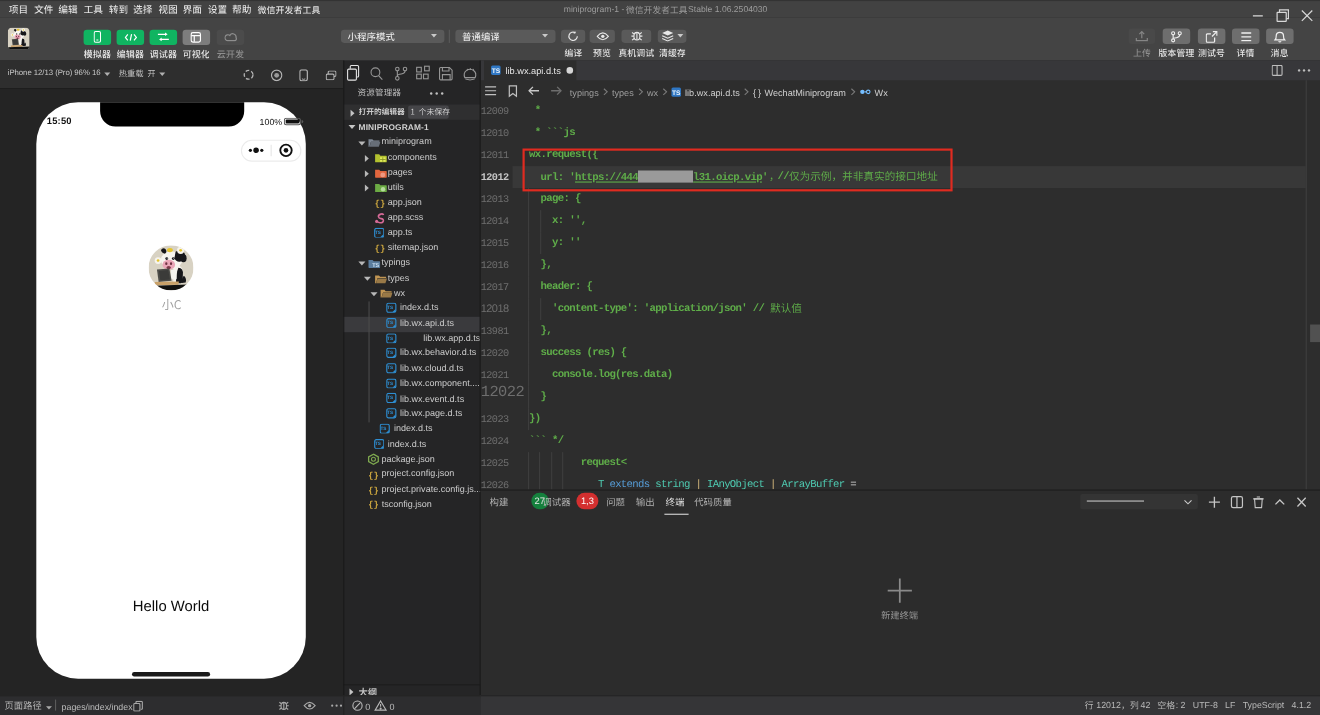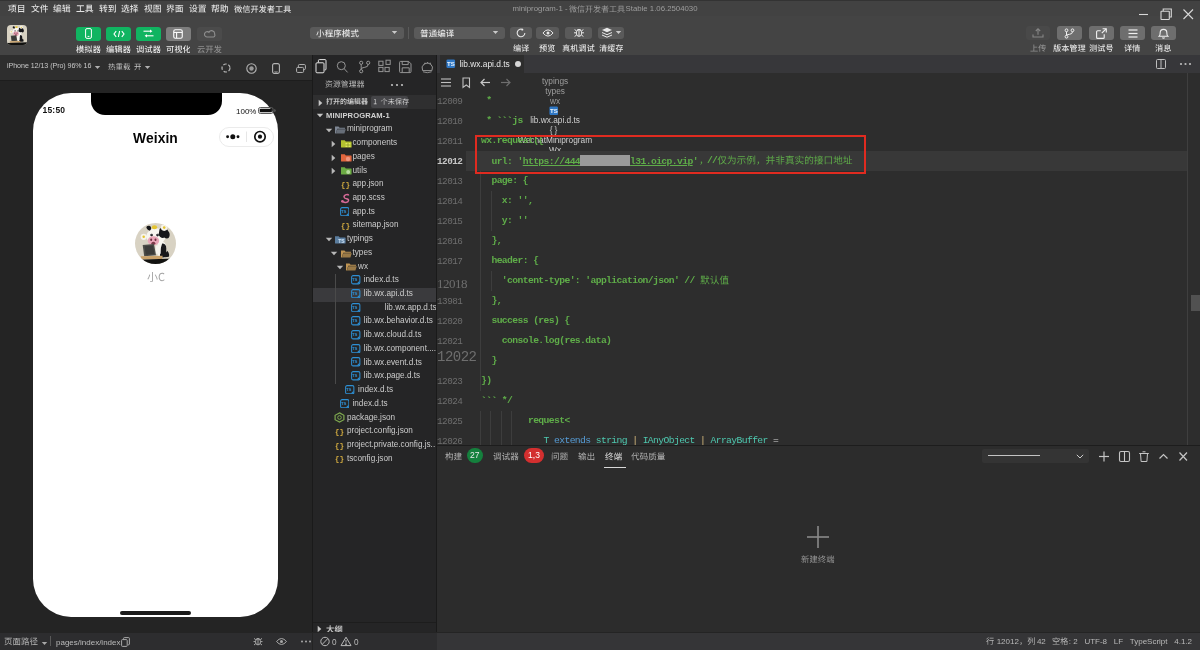--- a/index.html
+++ b/index.html
@@ -556,21 +556,20 @@
     </svg>
     <div class="abs" style="left:33px;top:93px;width:245px;height:524px;background:#ffffff;border-radius:38px;"></div>
     <div class="abs" style="left:91px;top:93px;width:131px;height:22px;background:#000;border-radius:0 0 14px 14px;"></div>
     <div class="abs" style="left:42.5px;top:105px;font-size:8.5px;font-weight:700;color:#111;letter-spacing:0.2px;">15:50</div>
     <div class="abs" style="left:236px;top:106.5px;font-size:8px;color:#111;">100%</div>
     <svg class="abs" width="19" height="7" viewBox="0 0 19 7" style="left:257.5px;top:107.2px;">
       <rect x="0.5" y="0.5" width="14.6" height="6" rx="1.8" fill="none" stroke="#5a5a5a" stroke-width="1"></rect>
       <rect x="1.7" y="1.7" width="12.2" height="3.6" rx="0.9" fill="#111"></rect>
       <path d="M16.2 2 A 1.5 1.5 0 0 1 16.2 5 Z" fill="#5a5a5a"></path>
     </svg>
-    <div class="abs" style="left:33px;top:131px;width:245px;text-align:center;font-size:13.8px;font-weight:700;color:#060606;letter-spacing:0.1px;">Weixin</div>
     <div class="abs" style="left:219px;top:127px;width:55px;height:19.5px;background:#fff;border:1px solid #ebebeb;border-radius:10px;"></div>
 <svg class="abs" width="55" height="19.5" viewBox="0 0 55 19.5" style="left:219px;top:127px;">
 <circle cx="8.6" cy="9.7" r="1.45" fill="#111"></circle>
       <circle cx="13.8" cy="9.7" r="2.5" fill="#111"></circle>
       <circle cx="19" cy="9.7" r="1.45" fill="#111"></circle>
 <line x1="27.5" y1="4.5" x2="27.5" y2="15" stroke="#e6e6e6" stroke-width="1"></line>
 <circle cx="41" cy="9.7" r="5.2" fill="none" stroke="#111" stroke-width="1.7"></circle>
       <circle cx="41" cy="9.7" r="2.1" fill="#111"></circle>
     </svg>
     <div class="abs" style="left:135px;top:223px;width:41px;height:41px;border-radius:50%;overflow:hidden;"><svg width="41" height="41" viewBox="0 0 40 40">
@@ -600,20 +599,21 @@
 <path d="M31.5 27 Q34 29.5 33 33 L29.5 33.5 Q29 29 31.5 27 Z" fill="#17171a"></path>
 <circle cx="28.5" cy="4.5" r="3.2" fill="#f7f4ec"></circle>
         <circle cx="28.5" cy="4.5" r="1.25" fill="#e4c42f"></circle>
 </svg></div>
     <div class="abs" style="left:146.5px;top:270px;">
       <svg class="ck " style="" width="18.0" height="13.2" viewBox="0 -1000 1638 1200" fill="#a2a2a2">
         <use href="#g100" x="0"></use>
         <use href="#g101" x="1000"></use>
       </svg>
     </div>
+    <div class="abs" style="left:33px;top:543px;width:245px;text-align:center;font-size:13.5px;color:#0a0a0a;">Hello World</div>
     <div class="abs" style="left:120px;top:610.5px;width:71px;height:4px;border-radius:2px;background:#1a1a1a;"></div>
     <div class="abs" style="left:312px;top:55px;width:125px;height:577px;background:#252526;"></div>
     <svg class="abs" width="125" height="20" viewBox="0 0 125 20" style="left:312px;top:57px;" fill="none" stroke="#969696" stroke-width="1">
 <g stroke="#e4e4e4">
         <rect x="4" y="5.8" width="8" height="10" rx="1"></rect>
         <path d="M6.4 5.4 V3.6 a1 1 0 0 1 1-1 H13 a1 1 0 0 1 1 1 V12 a1 1 0 0 1 -1 1 H12.6"></path>
       </g>
 <g>
         <circle cx="29.3" cy="8.7" r="4"></circle>
         <line x1="32.2" y1="11.7" x2="35.6" y2="15.4"></line>
@@ -926,21 +926,21 @@
 <path d="M23 1 H29.5 V10.5 L26.25 8 L23 10.5 Z"></path>
 <g stroke="#c8c8c8" stroke-width="1.2">
         <line x1="41" y1="5.5" x2="50" y2="5.5"></line>
         <path d="M44.5 2 L41 5.5 L44.5 9"></path>
       </g>
 <g stroke="#6e6e6e" stroke-width="1.2">
         <line x1="61" y1="5.5" x2="70" y2="5.5"></line>
         <path d="M66.5 2 L70 5.5 L66.5 9"></path>
       </g>
 </svg>
-    <div class="abs" style="left:518px;top:75.5px;height:16px;display:flex;align-items:center;font-size:8.3px;color:#9d9d9d;white-space:nowrap;flex-direction:column;">typings<svg width="5" height="7" viewBox="0 0 5 7" style="margin:0 3.5px;">
+    <div class="abs" style="left:518px;top:75.5px;height:16px;display:flex;align-items:center;font-size:8.3px;color:#9d9d9d;white-space:nowrap;">typings<svg width="5" height="7" viewBox="0 0 5 7" style="margin:0 3.5px;">
         <path d="M1 0.7 L4 3.5 L1 6.3" fill="none" stroke="#7a7a7a" stroke-width="1"></path>
       </svg>types<svg width="5" height="7" viewBox="0 0 5 7" style="margin:0 3.5px;">
         <path d="M1 0.7 L4 3.5 L1 6.3" fill="none" stroke="#7a7a7a" stroke-width="1"></path>
       </svg>wx<svg width="5" height="7" viewBox="0 0 5 7" style="margin:0 3.5px;">
         <path d="M1 0.7 L4 3.5 L1 6.3" fill="none" stroke="#7a7a7a" stroke-width="1"></path>
       </svg><span style="margin-right:3px;">
         <svg class="ic" width="9.5" height="9.5" viewBox="0 0 11 11">
           <rect x="0.5" y="0.5" width="10" height="10" rx="1.6" fill="#2f77c4"></rect>
           <text x="5.6" y="8.6" font-family="Liberation Sans" font-size="7" font-weight="bold" fill="#eaf3fb" text-anchor="middle">TS</text>
         </svg>
@@ -964,21 +964,21 @@
     <div class="abs" style="left:437px;top:175.5px;width:25px;text-align:right;font-family:'Liberation Mono',monospace;font-size:9.3px;letter-spacing:-0.5px;color:#6e6e6e;font-weight:400;">12013</div>
     <div class="abs" style="left:481.0px;top:175.2px;white-space:pre;font-family:'Liberation Mono',monospace;font-size:9.7px;letter-spacing:-0.6px;font-weight:700;color:#5fad49;">  page: {</div>
     <div class="abs" style="left:437px;top:195.5px;width:25px;text-align:right;font-family:'Liberation Mono',monospace;font-size:9.3px;letter-spacing:-0.5px;color:#6e6e6e;font-weight:400;">12014</div>
     <div class="abs" style="left:481.0px;top:195.2px;white-space:pre;font-family:'Liberation Mono',monospace;font-size:9.7px;letter-spacing:-0.6px;font-weight:700;color:#5fad49;">    x: '',</div>
     <div class="abs" style="left:437px;top:215.5px;width:25px;text-align:right;font-family:'Liberation Mono',monospace;font-size:9.3px;letter-spacing:-0.5px;color:#6e6e6e;font-weight:400;">12015</div>
     <div class="abs" style="left:481.0px;top:215.2px;white-space:pre;font-family:'Liberation Mono',monospace;font-size:9.7px;letter-spacing:-0.6px;font-weight:700;color:#5fad49;">    y: ''</div>
     <div class="abs" style="left:437px;top:235.5px;width:25px;text-align:right;font-family:'Liberation Mono',monospace;font-size:9.3px;letter-spacing:-0.5px;color:#6e6e6e;font-weight:400;">12016</div>
     <div class="abs" style="left:481.0px;top:235.2px;white-space:pre;font-family:'Liberation Mono',monospace;font-size:9.7px;letter-spacing:-0.6px;font-weight:700;color:#5fad49;">  },</div>
     <div class="abs" style="left:437px;top:255.5px;width:25px;text-align:right;font-family:'Liberation Mono',monospace;font-size:9.3px;letter-spacing:-0.5px;color:#6e6e6e;font-weight:400;">12017</div>
     <div class="abs" style="left:481.0px;top:255.2px;white-space:pre;font-family:'Liberation Mono',monospace;font-size:9.7px;letter-spacing:-0.6px;font-weight:700;color:#5fad49;">  header: {</div>
-    <div class="abs" style="left:437px;top:275.5px;width:25px;text-align:right;font-family:Liberation Serif, serif;font-size:13px;letter-spacing:-0.5px;color:#6e6e6e;font-weight:400;">12018</div>
+    <div class="abs" style="left:437px;top:275.5px;width:25px;text-align:right;font-family:Liberation Sans, sans-serif;font-size:10px;letter-spacing:-0.5px;color:#6e6e6e;font-weight:400;">12018</div>
     <div class="abs" style="left:437px;top:295.5px;width:25px;text-align:right;font-family:'Liberation Mono',monospace;font-size:9.3px;letter-spacing:-0.5px;color:#6e6e6e;font-weight:400;">13981</div>
     <div class="abs" style="left:481.0px;top:295.2px;white-space:pre;font-family:'Liberation Mono',monospace;font-size:9.7px;letter-spacing:-0.6px;font-weight:700;color:#5fad49;">  },</div>
     <div class="abs" style="left:437px;top:315.5px;width:25px;text-align:right;font-family:'Liberation Mono',monospace;font-size:9.3px;letter-spacing:-0.5px;color:#6e6e6e;font-weight:400;">12020</div>
     <div class="abs" style="left:481.0px;top:315.2px;white-space:pre;font-family:'Liberation Mono',monospace;font-size:9.7px;letter-spacing:-0.6px;font-weight:700;color:#5fad49;">  success (res) {</div>
     <div class="abs" style="left:437px;top:335.5px;width:25px;text-align:right;font-family:'Liberation Mono',monospace;font-size:9.3px;letter-spacing:-0.5px;color:#6e6e6e;font-weight:400;">12021</div>
     <div class="abs" style="left:481.0px;top:335.2px;white-space:pre;font-family:'Liberation Mono',monospace;font-size:9.7px;letter-spacing:-0.6px;font-weight:700;color:#5fad49;">    console.log(res.data)</div>
     <div class="abs" style="left:437px;top:349px;width:25px;text-align:right;font-family:'Liberation Mono',monospace;font-size:14px;letter-spacing:-0.5px;color:#6e6e6e;font-weight:400;">12022</div>
     <div class="abs" style="left:481.0px;top:355.2px;white-space:pre;font-family:'Liberation Mono',monospace;font-size:9.7px;letter-spacing:-0.6px;font-weight:700;color:#5fad49;">  }</div>
     <div class="abs" style="left:437px;top:375.5px;width:25px;text-align:right;font-family:'Liberation Mono',monospace;font-size:9.3px;letter-spacing:-0.5px;color:#6e6e6e;font-weight:400;">12023</div>
     <div class="abs" style="left:481.0px;top:375.2px;white-space:pre;font-family:'Liberation Mono',monospace;font-size:9.7px;letter-spacing:-0.6px;font-weight:700;color:#5fad49;">})</div>
@@ -1042,21 +1042,21 @@
     <div class="abs" style="left:475px;top:134.5px;width:391px;height:39px;border:2.5px solid #e02b20;"></div>
     <div class="abs" style="left:1187px;top:73px;width:1px;height:559px;background:#3f3f3f;"></div>
     <div class="abs" style="left:1190.5px;top:295px;width:9px;height:16px;background:#515151;"></div>
     <div class="abs" style="left:437px;top:445px;width:763px;height:187px;background:#2c2c2c;border-top:1px solid #1d1d1d;"></div>
     <div class="abs" style="left:445px;top:451px;">
       <svg class="ck " style="" width="17.2" height="10.3" viewBox="0 -1000 2000 1200" fill="#b5b5b5">
         <use href="#g132" x="0"></use>
         <use href="#g133" x="1000"></use>
       </svg>
     </div>
-    <div class="abs" style="left:467px;top:447.5px;width:15.5px;height:15.5px;border-radius:50%;background:#15803d;text-align:center;line-height:15.5px;font-size:8.5px;color:#e8e8e8;">27</div>
+    <div class="abs" style="left:483px;top:447.5px;width:15.5px;height:15.5px;border-radius:50%;background:#15803d;text-align:center;line-height:15.5px;font-size:8.5px;color:#e8e8e8;">27</div>
     <div class="abs" style="left:493px;top:451px;">
       <svg class="ck " style="" width="25.8" height="10.3" viewBox="0 -1000 3000 1200" fill="#b5b5b5">
         <use href="#g40" x="0"></use>
         <use href="#g41" x="1000"></use>
         <use href="#g34" x="2000"></use>
       </svg>
     </div>
     <div class="abs" style="left:524px;top:447.5px;width:20px;height:15.5px;border-radius:8px;background:#d32f2f;text-align:center;line-height:15.5px;font-size:8.5px;color:#fff;">1,3</div>
     <div class="abs" style="left:551px;top:451px;">
       <svg class="ck " style="" width="17.2" height="10.3" viewBox="0 -1000 2000 1200" fill="#b5b5b5">

